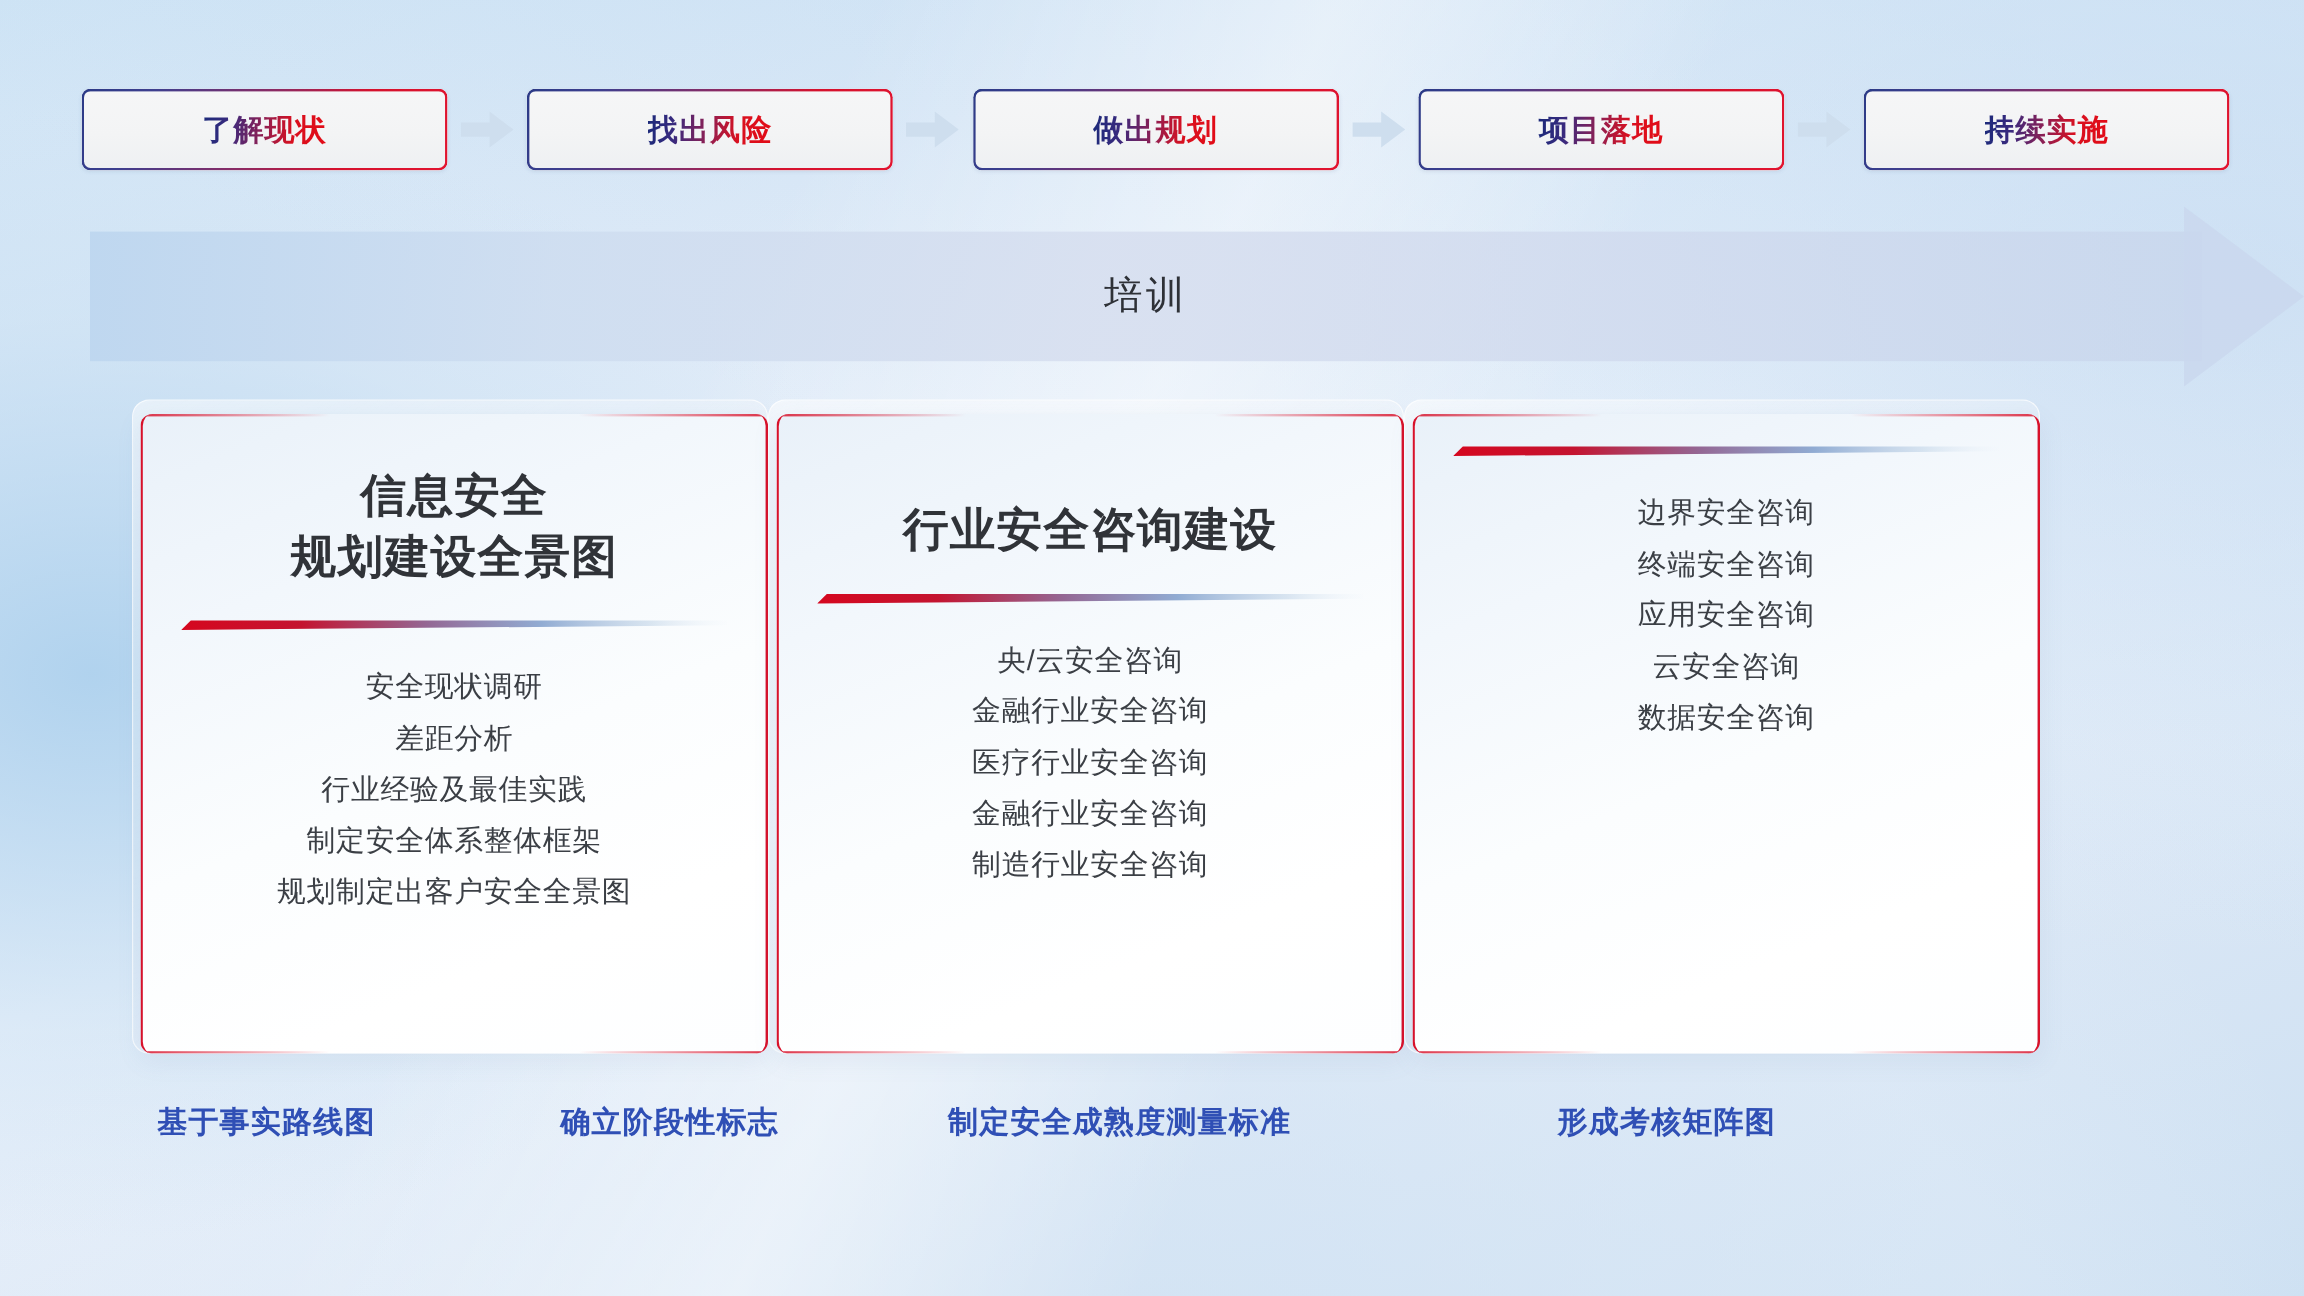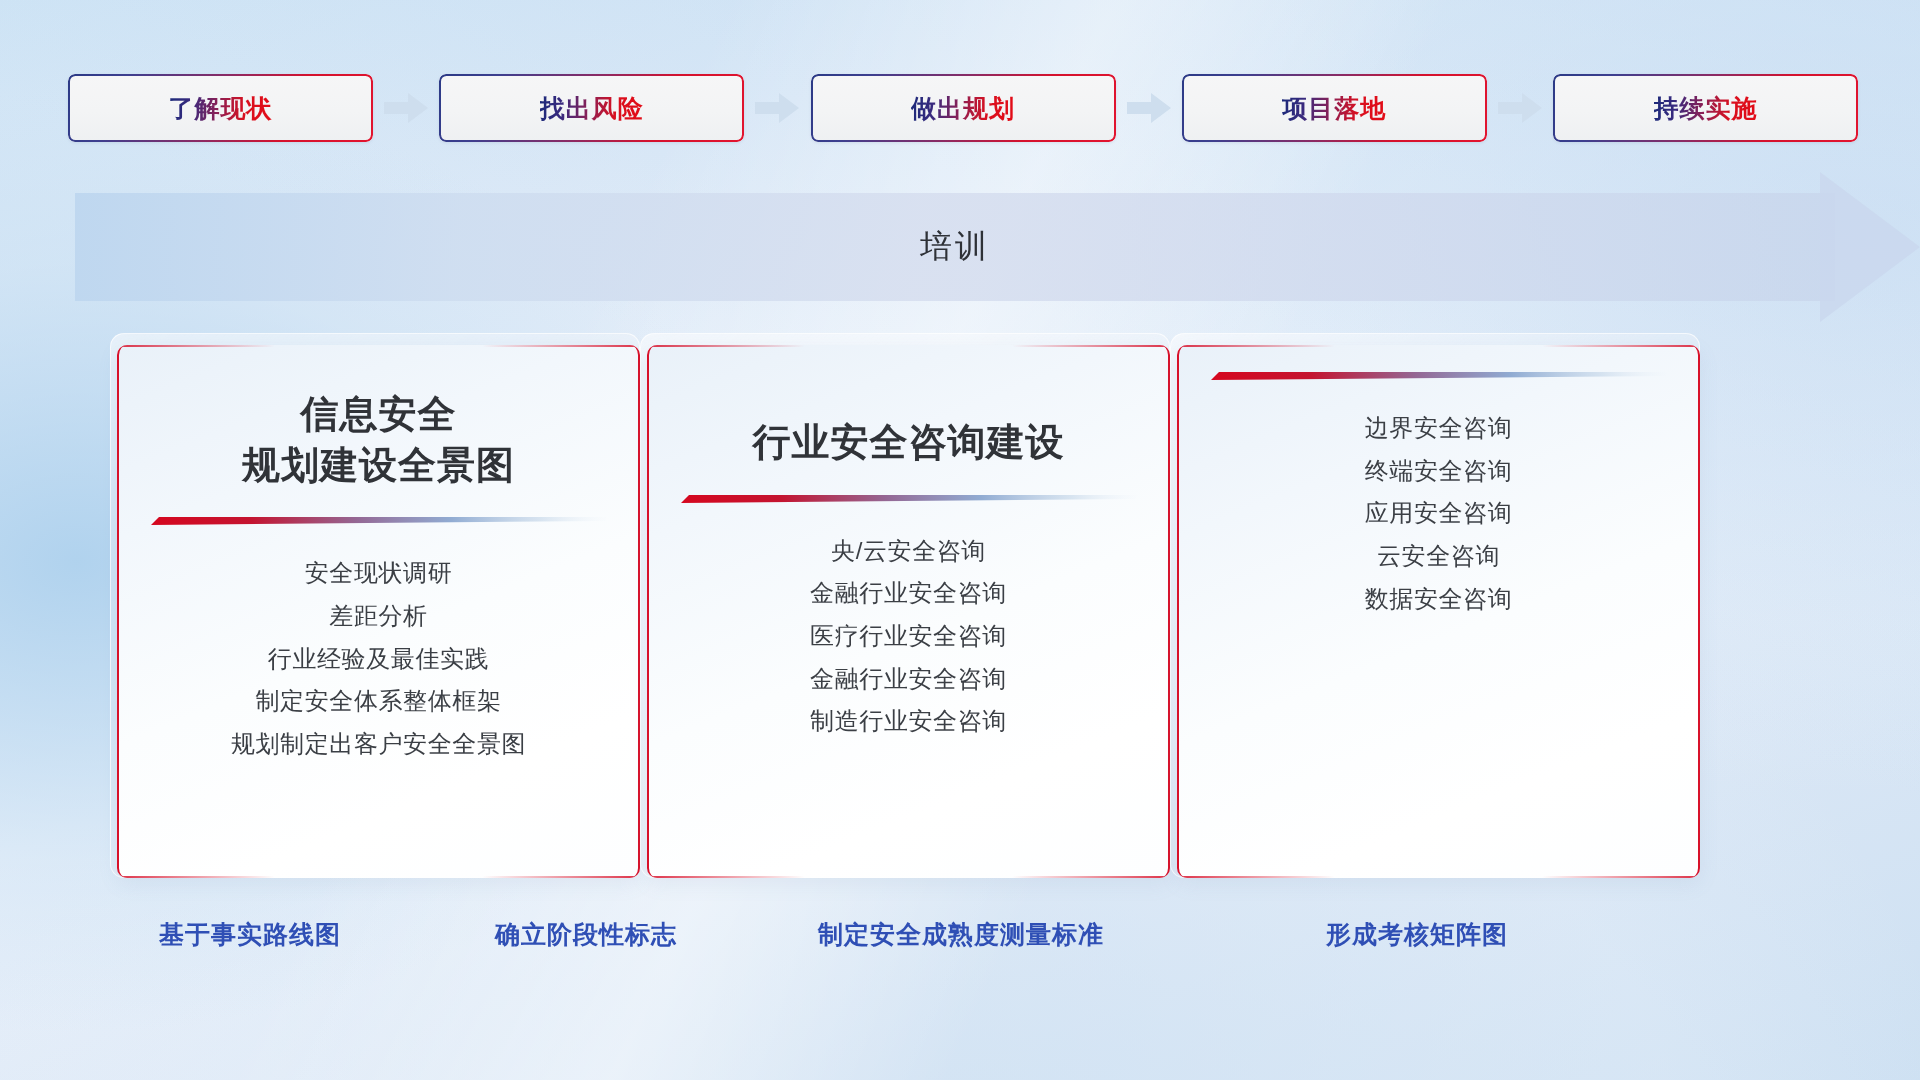--- a/index.html
+++ b/index.html
@@ -208,21 +208,20 @@
     letter-spacing: 0.6px;
   }
 
   
   #captions {
     position: absolute;
     top: 918px; left: 0;
     width: 1556px;
     height: 46px;
     z-index: 7;
-    margin-left: 28px;
   }
   .caption {
     position: absolute;
     top: 0;
     font-size: 25px;
     font-weight: bold;
     color: #2f4fb5;
     letter-spacing: 1px;
     white-space: nowrap;
   }

